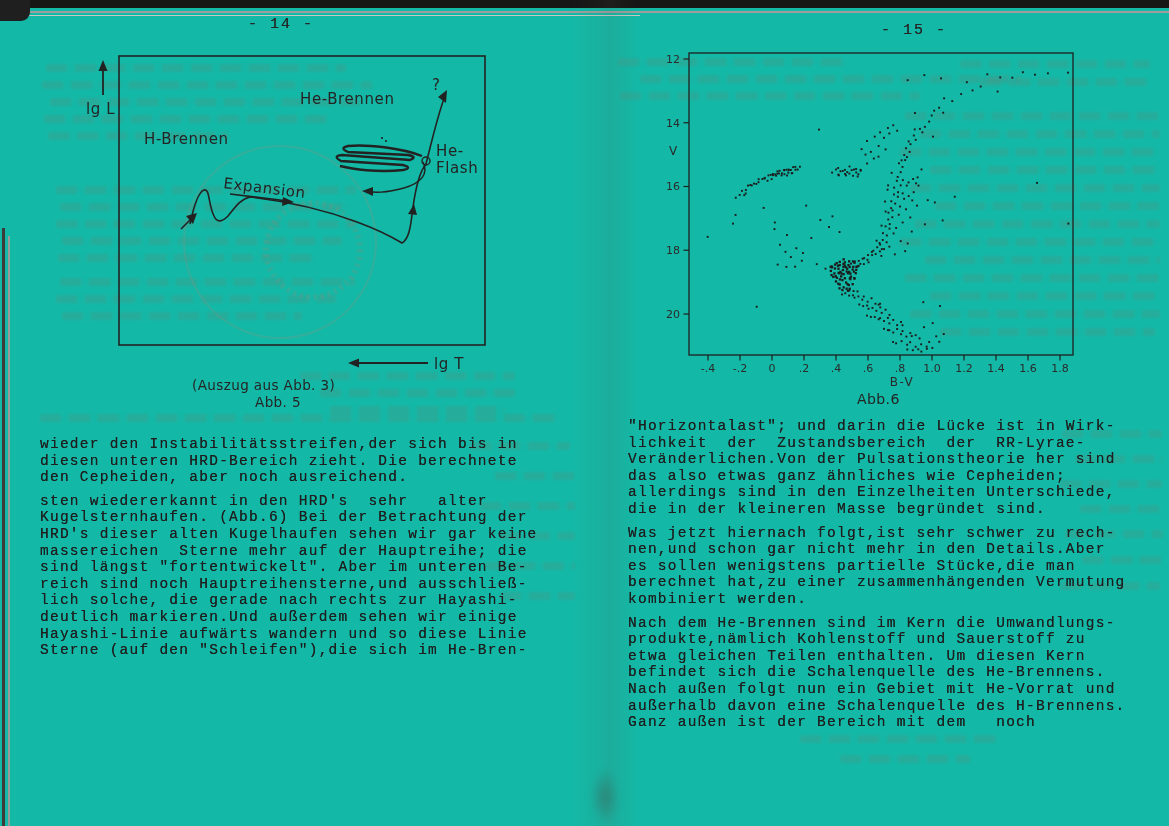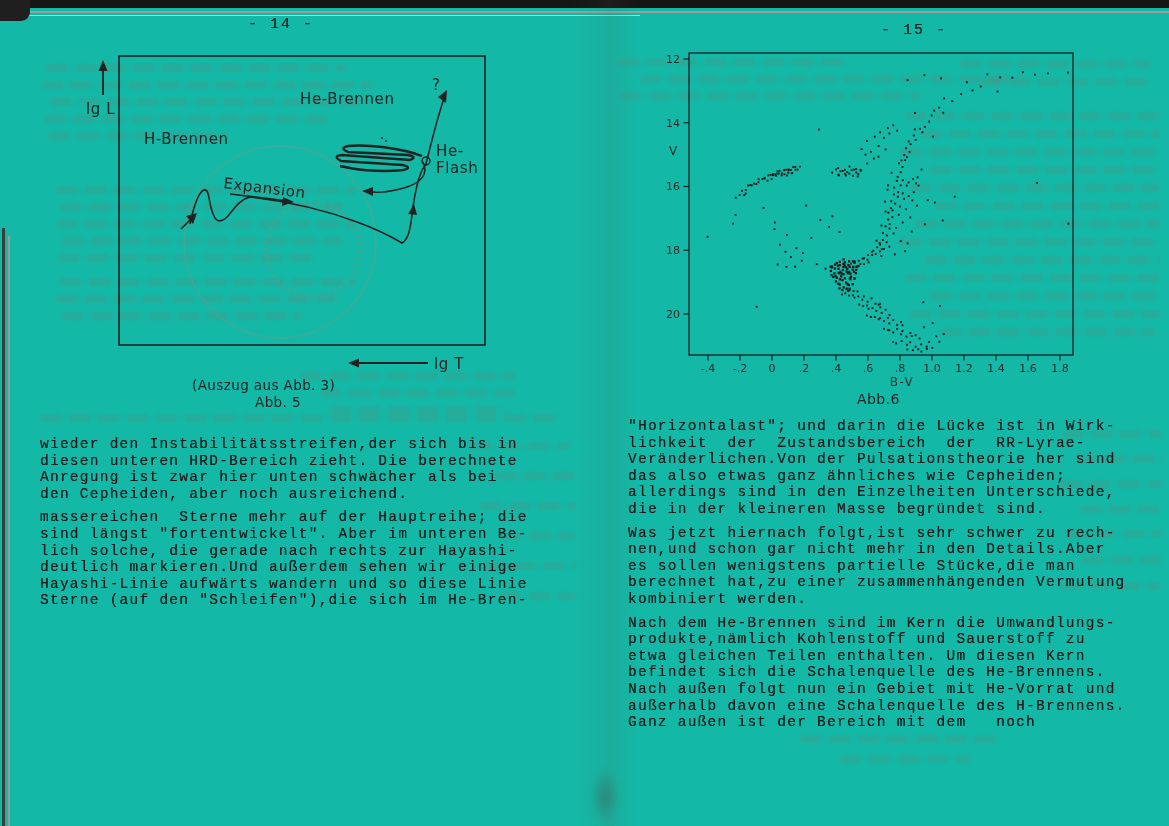--- a/index.html
+++ b/index.html
@@ -139,26 +139,29 @@
     <path fill="none" stroke="#222" stroke-width="1.5" d="M343,110 C349,122 341,131 324,136 C306,141 293,141 288,139"></path>
     <polygon points="282,139 293,135 293,144" fill="#222"></polygon>
   </svg>
   <div class="figcap" style="left:192px;top:377px;font-size:13.5px;letter-spacing:.4px;">(Auszug aus Abb. 3)</div>
   <div class="figcap" style="left:244px;top:394px;font-size:13.5px;letter-spacing:.4px;margin-left:11px;">Abb. 5</div>
 
   <div class="tblock" style="left:40px;top:436px;">
     <div class="para">
         <div class="tline">wieder den Instabilitätsstreifen,der sich bis in</div>
         <div class="tline">diesen unteren HRD-Bereich zieht. Die berechnete</div>
-        <div class="tline">Anregung ist zwar hier unten schwächer als bei</div>
         <div class="tline">den Cepheiden, aber noch ausreichend.</div>
       </div>
     <div class="para">
+        <div class="tline">sten wiedererkannt in den HRD's  sehr   alter</div>
+        <div class="tline">Kugelsternhaufen. (Abb.6) Bei der Betrachtung der</div>
+        <div class="tline">HRD's dieser alten Kugelhaufen sehen wir gar keine</div>
         <div class="tline">massereichen  Sterne mehr auf der Hauptreihe; die</div>
         <div class="tline">sind längst "fortentwickelt". Aber im unteren Be-</div>
+        <div class="tline">reich sind noch Hauptreihensterne,und ausschließ-</div>
         <div class="tline">lich solche, die gerade nach rechts zur Hayashi-</div>
         <div class="tline">deutlich markieren.Und außerdem sehen wir einige</div>
         <div class="tline">Hayashi-Linie aufwärts wandern und so diese Linie</div>
         <div class="tline">Sterne (auf den "Schleifen"),die sich im He-Bren-</div>
       </div>
   </div>
 
   <div class="pagehead" style="left:881px;top:22px;">- 15 -</div>
 
   <svg style="position:absolute;left:660px;top:45px;" width="430" height="355" viewBox="0 0 430 355">

